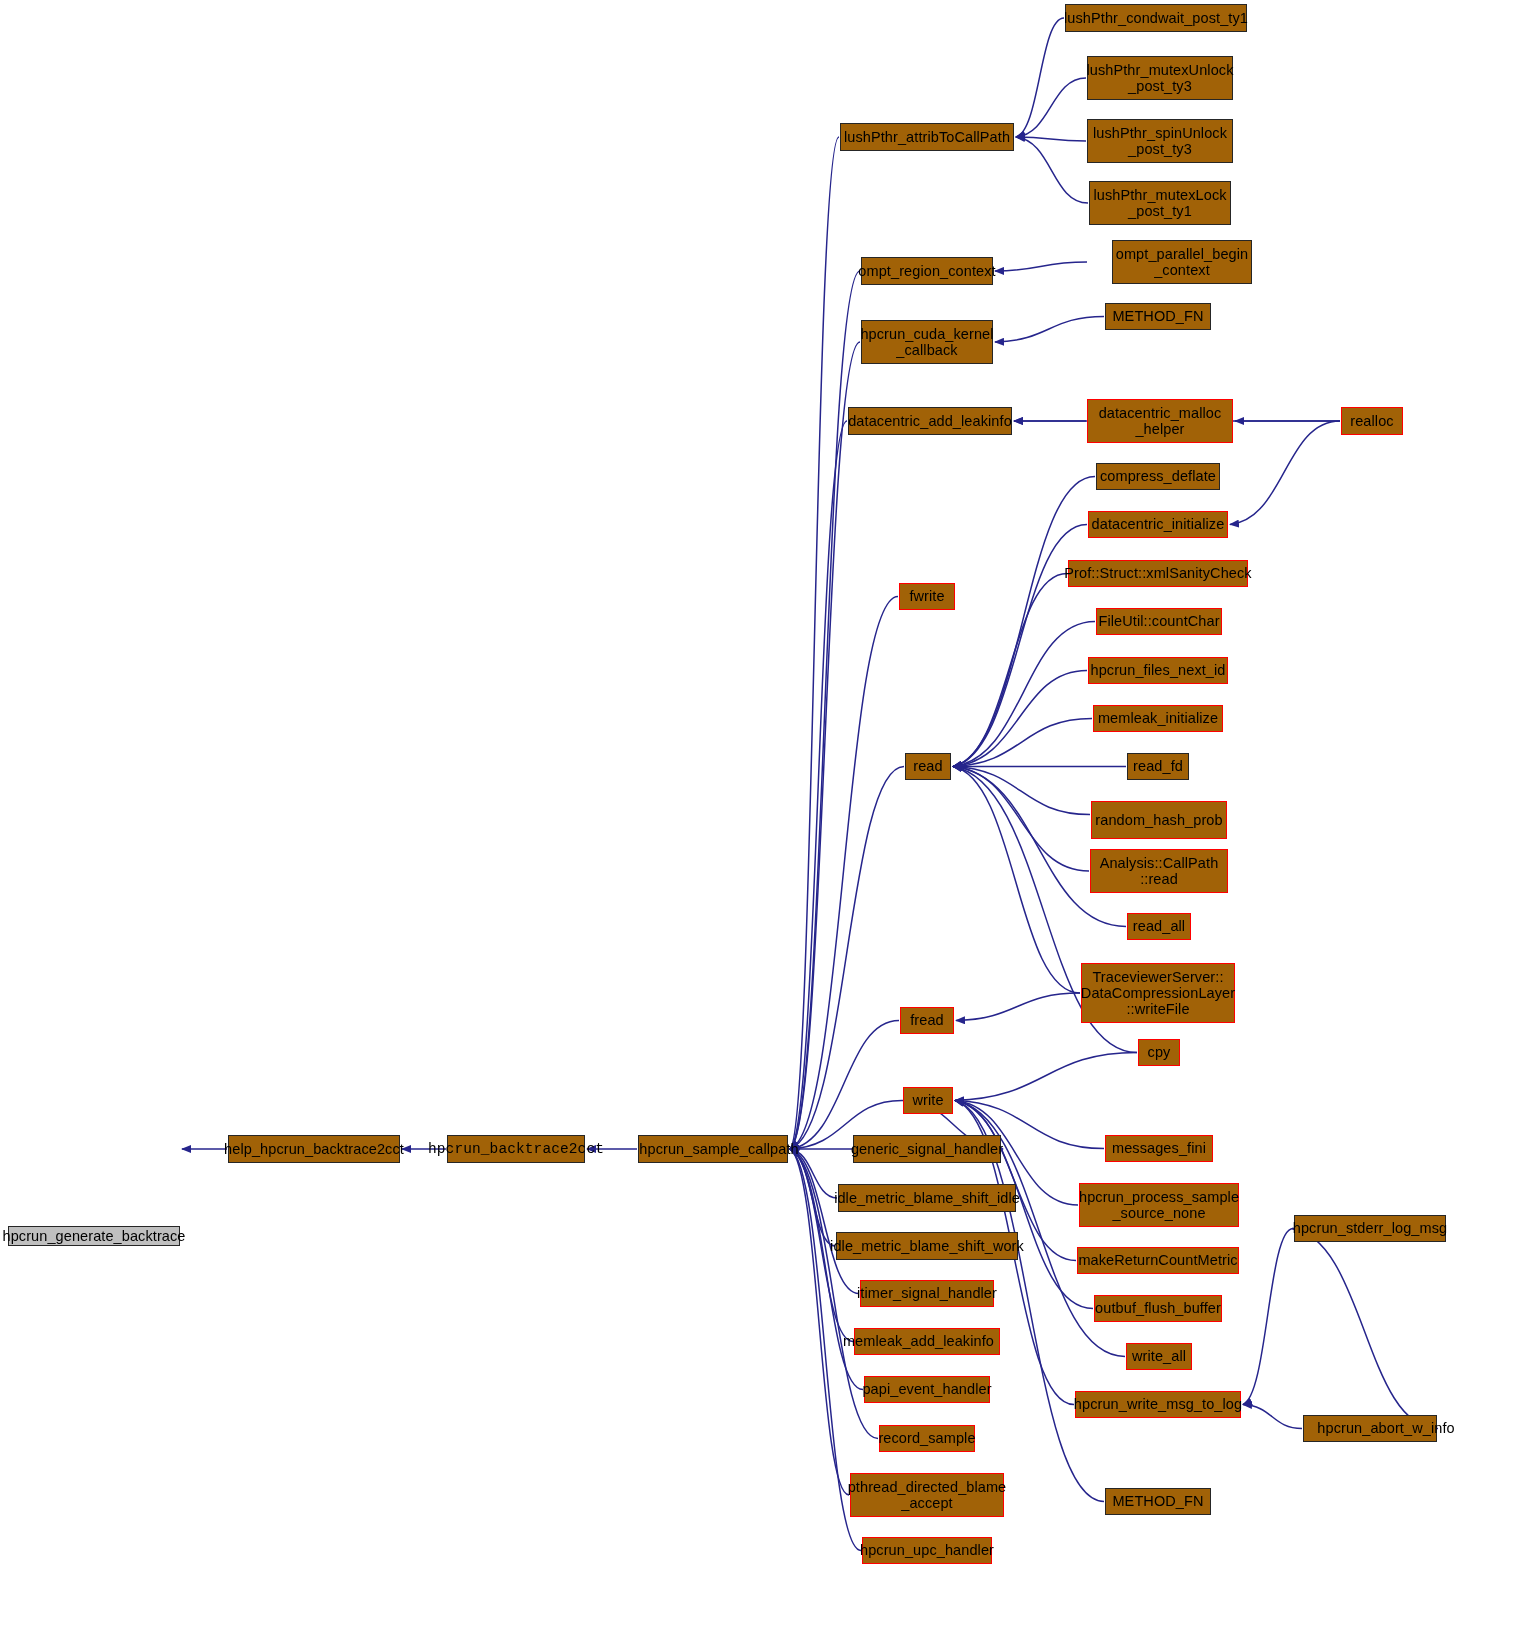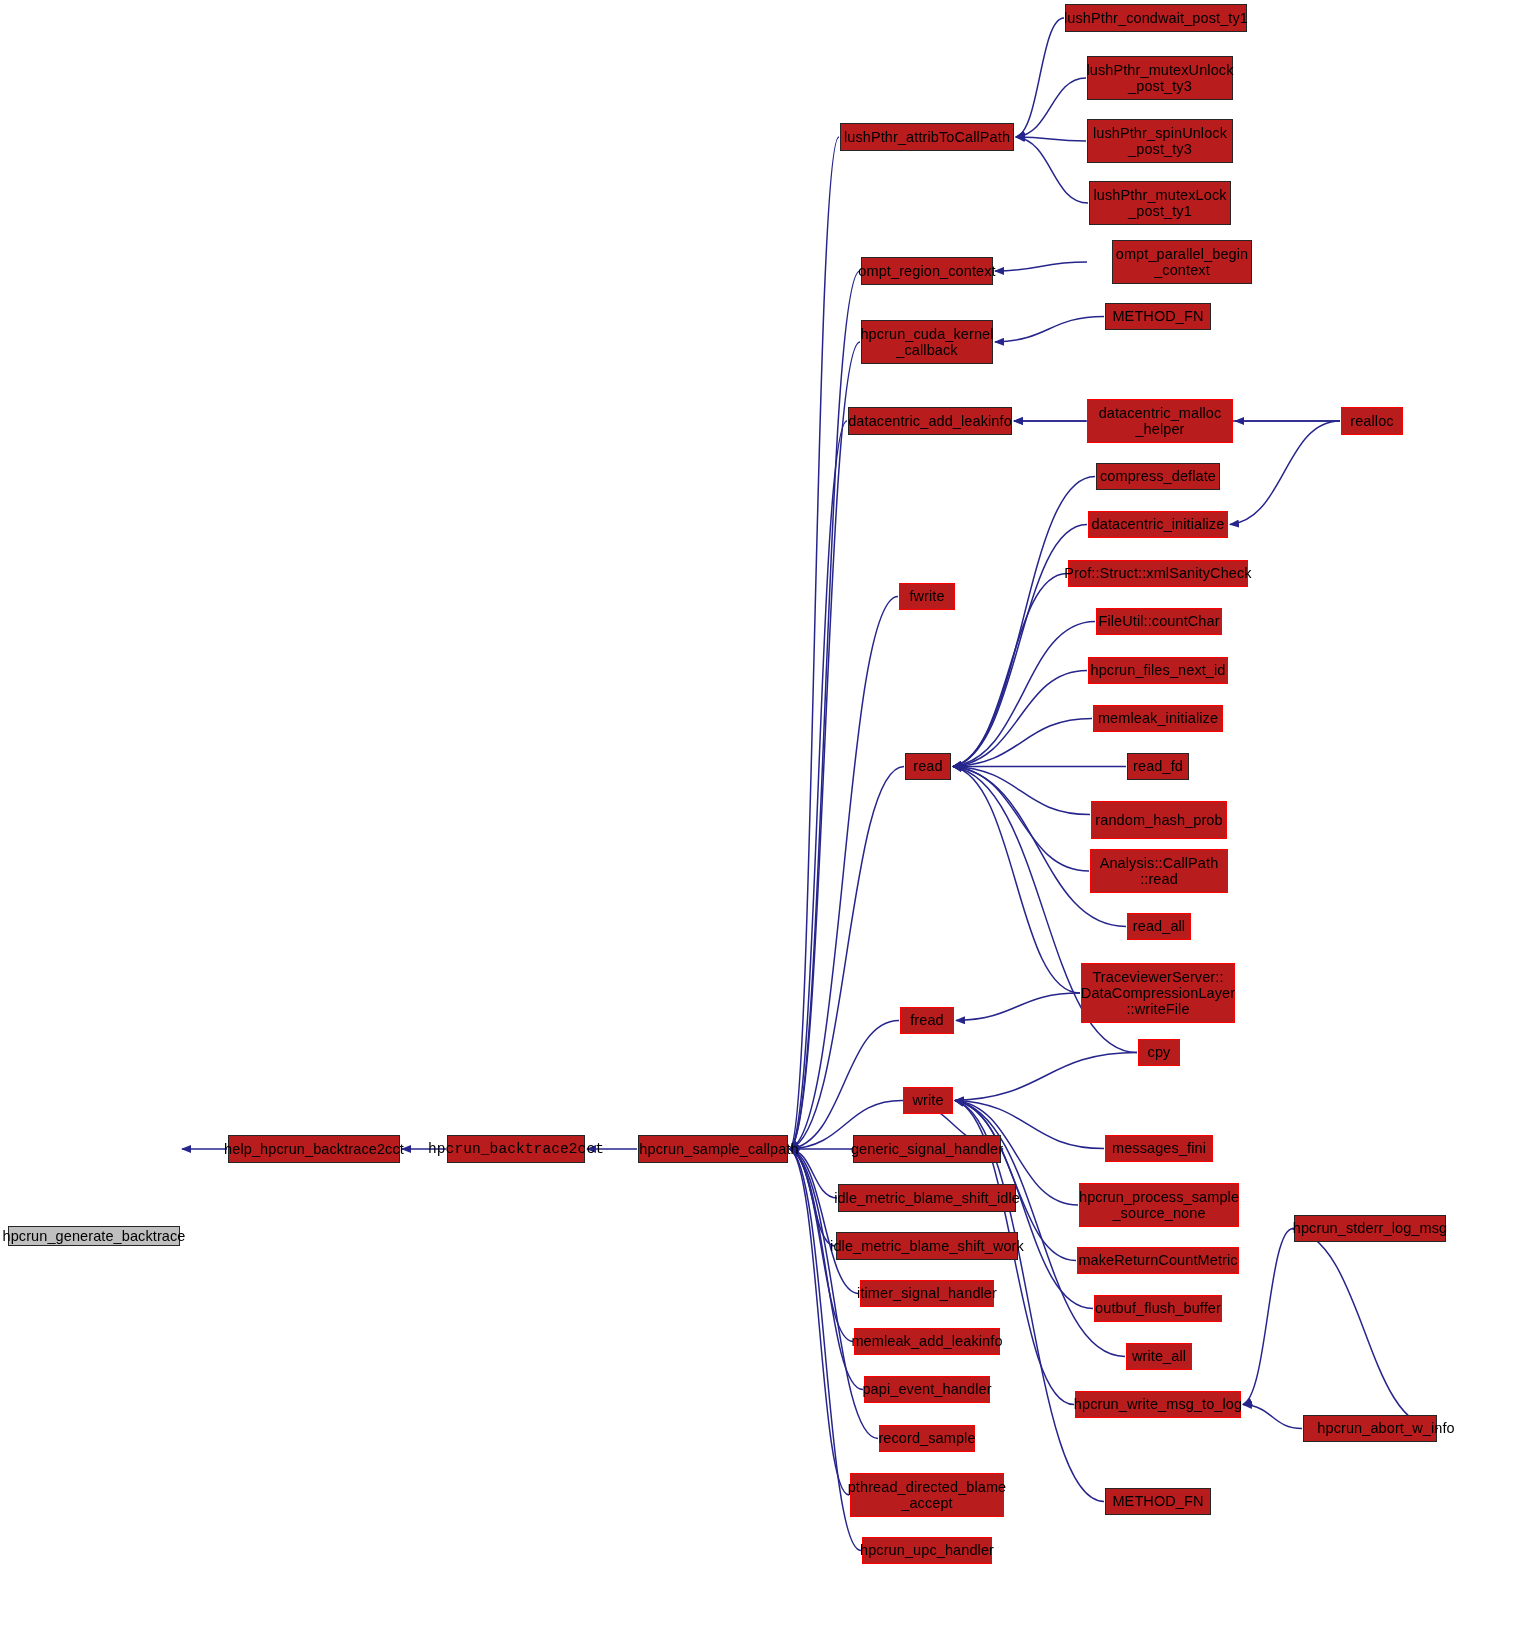--- a/index.html
+++ b/index.html
@@ -1,20 +1,20 @@
 <!DOCTYPE html>
 <html><head>
 <meta charset="utf-8">
 <style>
   html,body{margin:0;padding:0;background:#ffffff;}
   #canvas{position:relative;width:1521px;height:1644px;background:#fff;
           font-family:"Liberation Sans","DejaVu Sans",sans-serif;overflow:hidden;}
   svg#edges{position:absolute;left:0;top:0;width:1521px;height:1644px;pointer-events:none;}
   .node{position:absolute;box-sizing:border-box;display:flex;align-items:center;
-        justify-content:center;text-align:center;background:#b91c1c;
+        justify-content:center;text-align:center;background:#a16207;
         font-size:14.5px;color:#000;line-height:1.12;letter-spacing:0.1px;}
   .node.blk{border:1.4px solid #262626;}
   .node.red{border:1.6px solid #ff0000;}
   .node.cur{background:#bfbfbf;border:1.4px solid #262626;}
   .node span{display:block;padding:0 5px;white-space:pre-line;}
 </style>
 </head>
 <body>
 
 <div id="canvas">
@@ -193,21 +193,21 @@
       </div>
       <div class="node blk" style="left: 838px; top: 1184px; width: 178px; height: 28px;">
         <span>idle_metric_blame_shift_idle</span>
       </div>
       <div class="node blk" style="left: 836px; top: 1232px; width: 182px; height: 28px;">
         <span>idle_metric_blame_shift_work</span>
       </div>
       <div class="node red" style="left: 860px; top: 1280px; width: 134px; height: 27px;">
         <span>itimer_signal_handler</span>
       </div>
-      <div class="node red" style="left: 854px; top: 1328px; width: 146px; height: 27px;">
+      <div class="node red" style="left: 854px; top: 1328px; width: 146px; height: 27px; justify-content: flex-end;">
         <span>memleak_add_leakinfo</span>
       </div>
       <div class="node red" style="left: 864px; top: 1376px; width: 126px; height: 27px;">
         <span>papi_event_handler</span>
       </div>
       <div class="node red" style="left: 879px; top: 1425px; width: 96px; height: 27px;">
         <span>record_sample</span>
       </div>
       <div class="node red" style="left: 850px; top: 1473px; width: 154px; height: 44px;">
         <span>pthread_directed_blame

